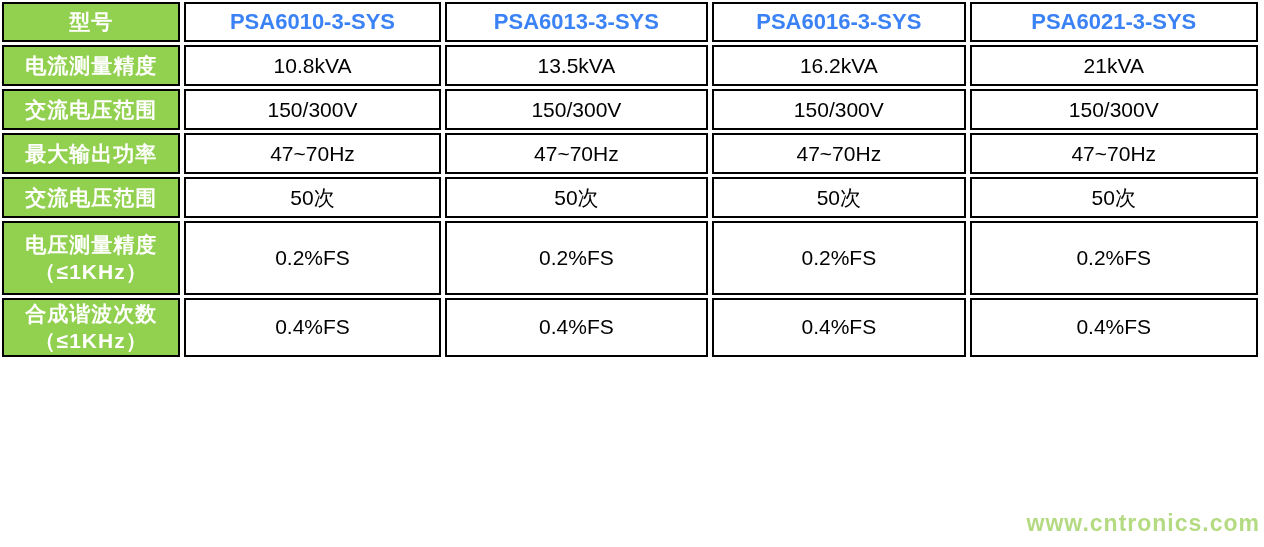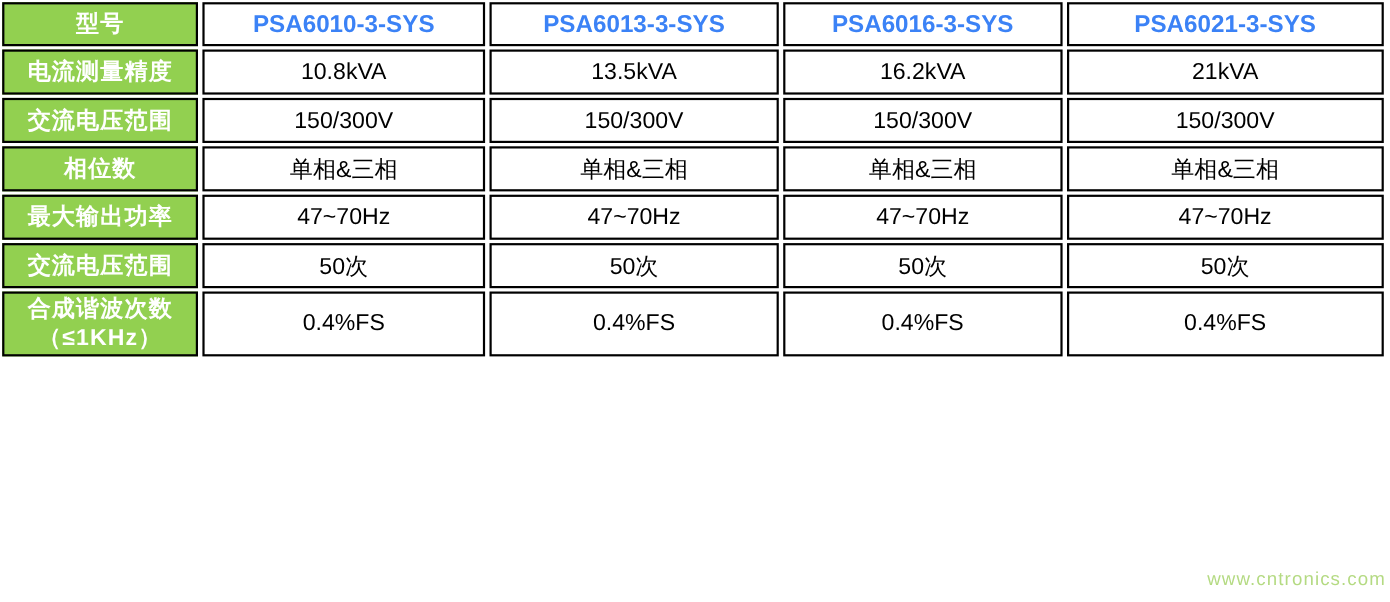--- a/index.html
+++ b/index.html
@@ -44,25 +44,26 @@
   }
   tr.hdr  > * { height: 40px; }
   tr.row  > * { height: 41px; }
   tr.tall > * { height: 74px; }
   tr.tall2 > * { height: 56px; }
   td.val { font-weight: normal; text-align: center; }
   .watermark {
     position: absolute;
     right: 4px;
     bottom: 10px;
-    font-size: 17px;
+    font-size: 23px;
     letter-spacing: 1px;
     color: rgba(140, 198, 63, 0.65);
     background: transparent;
     white-space: nowrap;
+    font-weight: bold;
   }
 </style>
 </head>
 <body>
 
 <table class="spec">
   <colgroup>
     <col style="width:178px">
     <col style="width:256px">
     <col style="width:263px">
@@ -88,46 +89,47 @@
 
     <tr class="row">
       <th class="label">交流电压范围</th>
       <td class="val">150/300V</td>
       <td class="val">150/300V</td>
       <td class="val">150/300V</td>
       <td class="val">150/300V</td>
     </tr>
 
 
-    <tr class="row">
-      <th class="label">相位数</th>
-      <td class="val">单相&amp;三相</td>
-      <td class="val">单相&amp;三相</td>
-      <td class="val">单相&amp;三相</td>
-      <td class="val">单相&amp;三相</td>
-    </tr>
 
     <tr class="row">
       <th class="label">最大输出功率</th>
       <td class="val">47~70Hz</td>
       <td class="val">47~70Hz</td>
       <td class="val">47~70Hz</td>
       <td class="val">47~70Hz</td>
     </tr>
 
     <tr class="row">
       <th class="label">交流电压范围</th>
       <td class="val">50次</td>
       <td class="val">50次</td>
       <td class="val">50次</td>
       <td class="val">50次</td>
     </tr>
 
 
 
+    <tr class="tall">
+      <th class="label">电压测量精度
+（≤1KHz）</th>
+      <td class="val">0.2%FS</td>
+      <td class="val">0.2%FS</td>
+      <td class="val">0.2%FS</td>
+      <td class="val">0.2%FS</td>
+    </tr>
 
     <tr class="tall2">
       <th class="label">合成谐波次数
 （≤1KHz）</th>
       <td class="val">0.4%FS</td>
       <td class="val">0.4%FS</td>
       <td class="val">0.4%FS</td>
       <td class="val">0.4%FS</td>
     </tr>
   </tbody>

